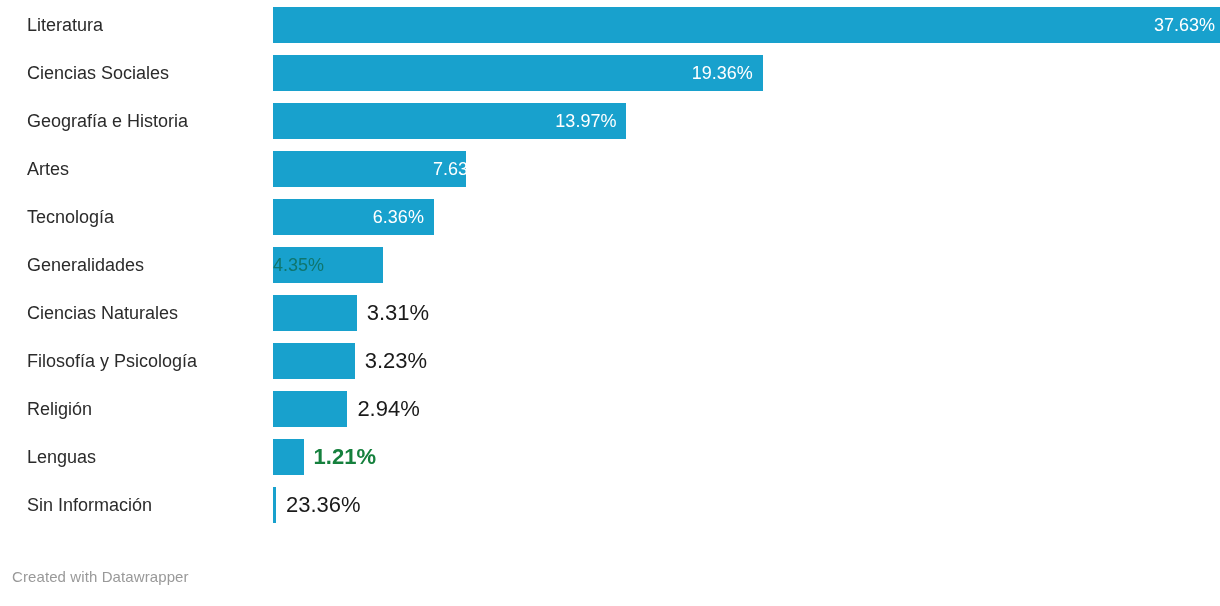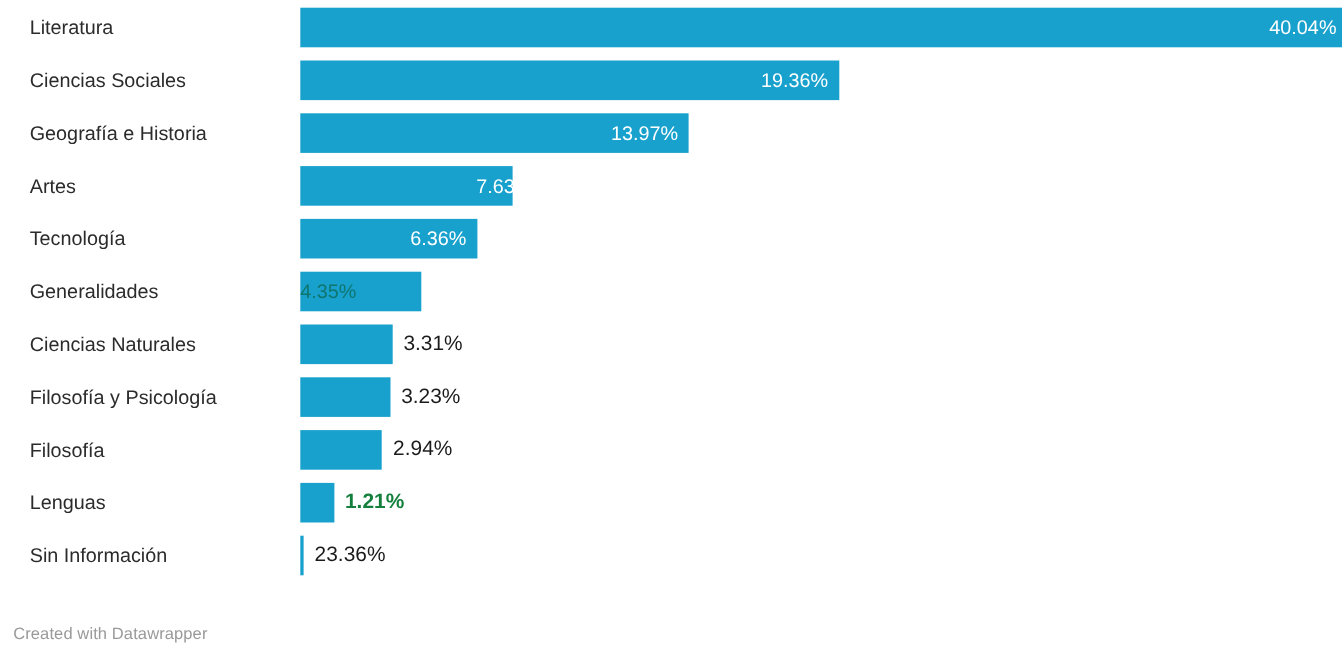--- a/index.html
+++ b/index.html
@@ -59,21 +59,21 @@
     line-height: 36px;
     font-size: 18px;
     color: #ffffff;
     white-space: nowrap;
   }
   .bar-value-outside {
     position: absolute;
     top: 0;
     height: 36px;
     line-height: 36px;
-    font-size: 19px;
+    font-size: 22px;
     color: #1a1a1a;
     white-space: nowrap;
   }
   .footer {
     position: absolute;
     left: 12px;
     top: 568px;
     font-size: 15px;
     color: #999999;
     letter-spacing: 0.1px;
@@ -82,21 +82,21 @@
 </style>
 </head>
 <body>
 
 <div id="chart-root">
   <div class="plot-area">
       <div class="bar-row" style="top: 7px;">
         <div class="cat-label">Literatura</div>
         <div class="bar-track">
           <div class="bar" style="width: 952px; background: rgb(24, 161, 205);"></div>
-          <div class="bar-value-inside" style="left: 0px; width: 942px; text-align: right; color: rgb(255, 255, 255);">40.04%</div>
+          <div class="bar-value-inside" style="left: 0px; width: 942px; text-align: right; color: rgb(255, 255, 255);">37.63%</div>
         </div>
       </div>
       <div class="bar-row" style="top: 55px;">
         <div class="cat-label">Ciencias Sociales</div>
         <div class="bar-track">
           <div class="bar" style="width: 489.788px; background: rgb(24, 161, 205);"></div>
           <div class="bar-value-inside" style="left: 0px; width: 479.788px; text-align: right; color: rgb(255, 255, 255);">19.36%</div>
         </div>
       </div>
       <div class="bar-row" style="top: 103px;">
@@ -135,21 +135,21 @@
         </div>
       </div>
       <div class="bar-row" style="top: 343px;">
         <div class="cat-label">Filosofía y Psicología</div>
         <div class="bar-track">
           <div class="bar" style="width: 81.7157px; background: rgb(24, 161, 205);"></div>
           <div class="bar-value-outside" style="left: 91.7157px; color: rgb(26, 26, 26);">3.23%</div>
         </div>
       </div>
       <div class="bar-row" style="top: 391px;">
-        <div class="cat-label">Filosofía</div>
+        <div class="cat-label">Religión</div>
         <div class="bar-track">
           <div class="bar" style="width: 74.379px; background: rgb(24, 161, 205);"></div>
           <div class="bar-value-outside" style="left: 84.379px; color: rgb(26, 26, 26);">2.94%</div>
         </div>
       </div>
       <div class="bar-row" style="top: 439px;">
         <div class="cat-label">Lenguas</div>
         <div class="bar-track">
           <div class="bar" style="width: 30.6117px; background: rgb(24, 161, 205);"></div>
           <div class="bar-value-outside" style="left: 40.6117px; color: #15803d; font-weight: bold;">1.21%</div>

